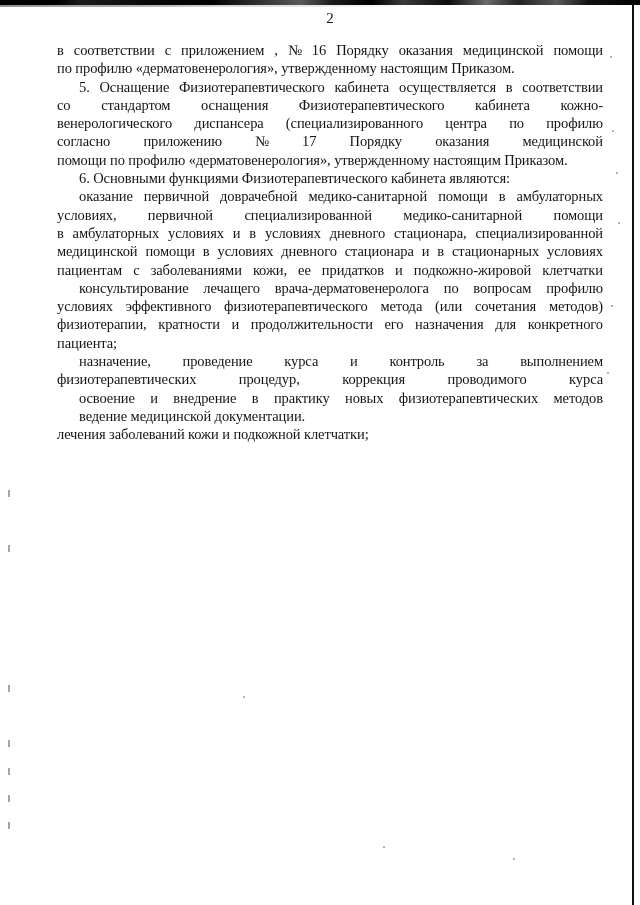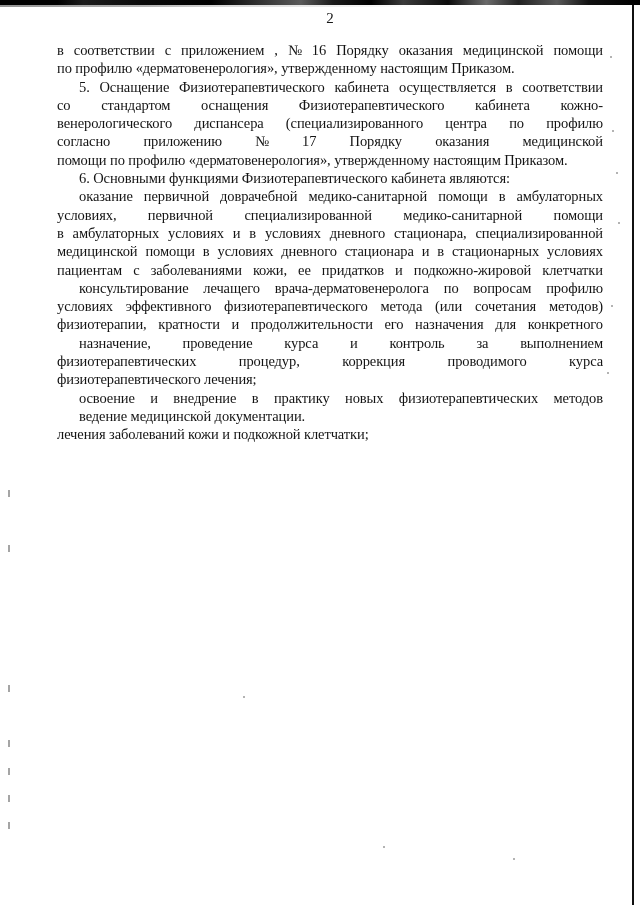--- a/index.html
+++ b/index.html
@@ -209,37 +209,37 @@
       <div class="line stretch">
         <span>физиотерапии,</span>
         <span>кратности</span>
         <span>и</span>
         <span>продолжительности</span>
         <span>его</span>
         <span>назначения</span>
         <span>для</span>
         <span>конкретного</span>
       </div>
+      <div class="line">пациента;</div>
       <div class="line stretch indent">
         <span>назначение,</span>
         <span>проведение</span>
         <span>курса</span>
         <span>и</span>
         <span>контроль</span>
         <span>за</span>
         <span>выполнением</span>
       </div>
       <div class="line stretch">
         <span>физиотерапевтических</span>
         <span>процедур,</span>
         <span>коррекция</span>
         <span>проводимого</span>
         <span>курса</span>
       </div>
-      <div class="line">физиотерапевтического лечения;</div>
       <div class="line stretch indent">
         <span>освоение</span>
         <span>и</span>
         <span>внедрение</span>
         <span>в</span>
         <span>практику</span>
         <span>новых</span>
         <span>физиотерапевтических</span>
         <span>методов</span>
       </div>

